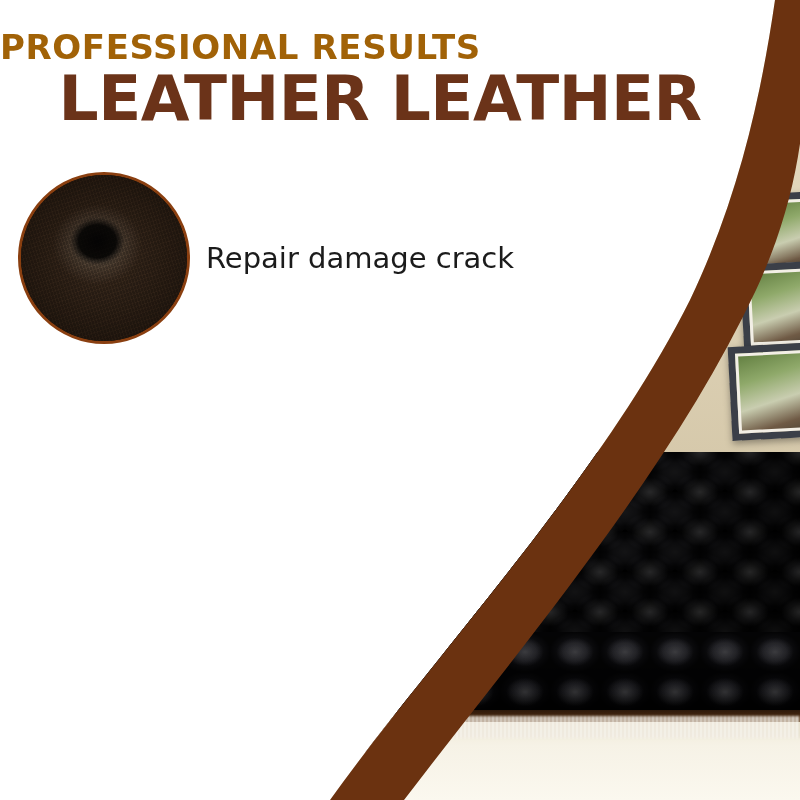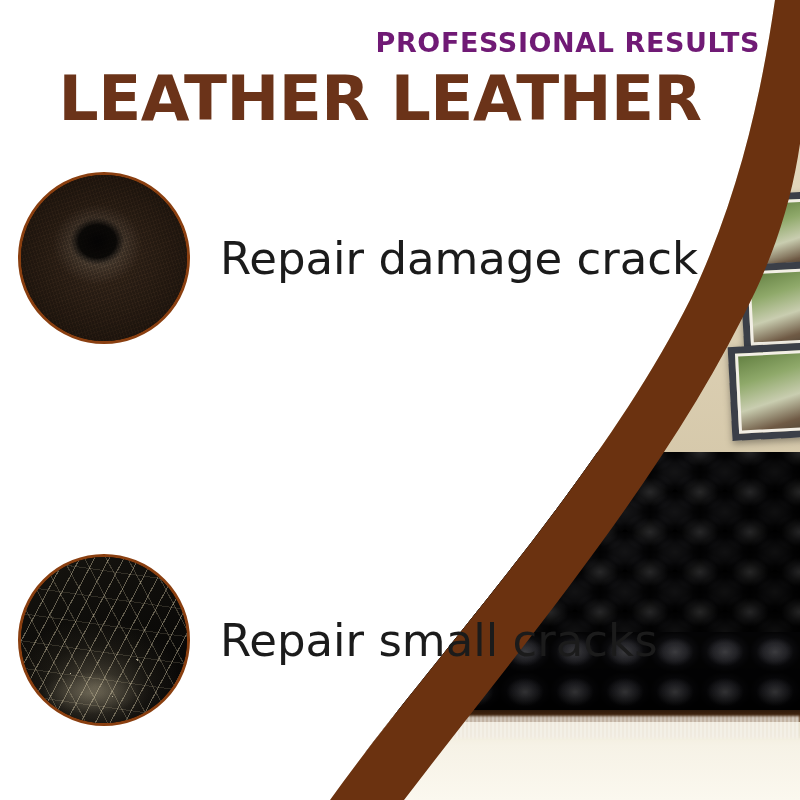--- a/index.html
+++ b/index.html
@@ -111,26 +111,26 @@
     background: #6b3210;
     clip-path: path("M 800,0 L 775,0 C 762,90 740,195 690,300 C 600,480 430,660 330,800 L 404,800 C 520,648 672,470 756,290 C 806,182 812,80 800,0 Z");
   }
 
   
   .kicker {
     position: absolute;
     top: 27px;
     left: 0;
     width: 760px;
-    text-align: right;
+    text-align: left;
     font-family: "DejaVu Sans", sans-serif;
     font-weight: 700;
-    font-size: 27px;
+    font-size: 34px;
     letter-spacing: .6px;
-    color: #701a75;
+    color: #a16207;
   }
   .headline {
     position: absolute;
     top: 66px;
     left: 0;
     width: 760px;
     text-align: center;
     font-family: "DejaVu Sans", sans-serif;
     font-weight: 700;
     font-size: 63px;
@@ -227,24 +227,24 @@
     content: "";
     position: absolute; inset: 0;
     background-image:
       radial-gradient(circle 1.2px at 30% 70%, rgba(235,226,196,.8) 0 60%, rgba(0,0,0,0) 61%),
       radial-gradient(circle 1px at 55% 84%, rgba(235,226,196,.7) 0 60%, rgba(0,0,0,0) 61%),
       radial-gradient(circle 1.4px at 70% 62%, rgba(235,226,196,.65) 0 60%, rgba(0,0,0,0) 61%),
       radial-gradient(ellipse 70px 30px at 42% 82%, rgba(228,216,182,.25) 0%, rgba(0,0,0,0) 70%);
   }
 
   .feature-label {
-    margin-left: 30px;
+    margin-left: 16px;
     font-family: "DejaVu Sans", sans-serif;
     font-weight: 400;
-    font-size: 45px;
+    font-size: 29px;
     color: #1b1b1b;
     white-space: nowrap;
   }
 </style>
 </head>
 <body>
 
 <div id="poster">
 
   <div class="scene">
@@ -274,20 +274,14 @@
   <div class="headline">LEATHER LEATHER</div>
 
   <div class="feature feature-1">
     <div class="thumb">
       <div class="thumb-art art-hole"></div>
     </div>
     <div class="feature-label">Repair damage crack</div>
   </div>
 
 
-  <div class="feature feature-3">
-    <div class="thumb">
-      <div class="thumb-art art-cracks"></div>
-    </div>
-    <div class="feature-label">Repair small cracks</div>
-  </div>
 
 </div>
 
 </body></html>

